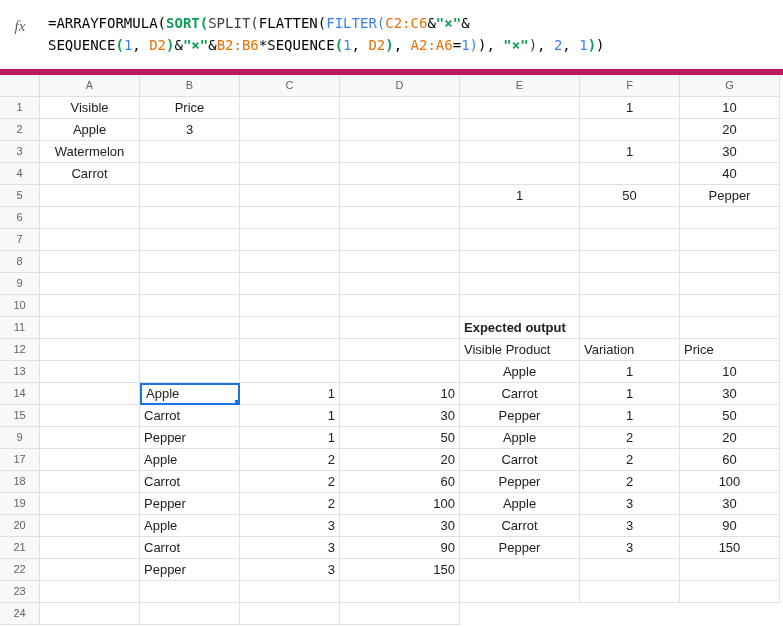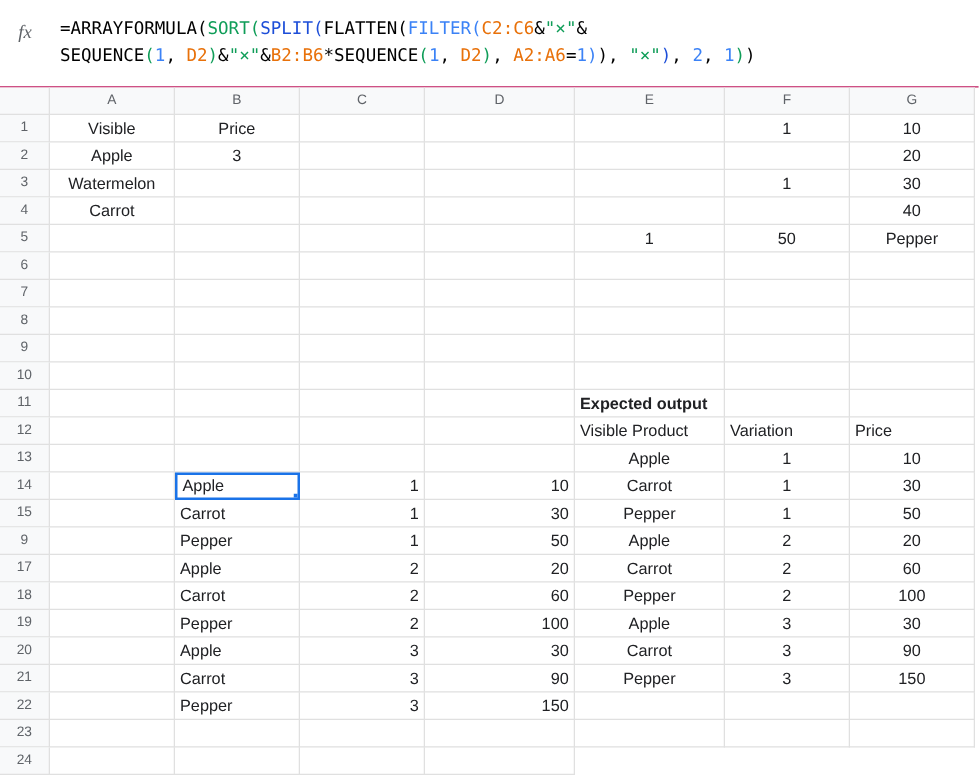--- a/index.html
+++ b/index.html
@@ -1,22 +1,22 @@
 <!DOCTYPE html>
 <html><head>
 <meta charset="utf-8">
 <style>
 * { box-sizing: border-box; margin: 0; padding: 0; }
 body { font-family: Arial, sans-serif; font-size: 13px; color: #202124; background: #fff; width: 783px; height: 627px; overflow: hidden; }
-.formula-bar { display: flex; align-items: flex-start; border-bottom: 1px solid #be185d; padding: 8px 0; min-height: 60px; }
+.formula-bar { display: flex; align-items: flex-start; border-bottom: 6px solid #be185d; padding: 8px 0; min-height: 60px; }
 .fx-icon { width: 40px; display: flex; justify-content: center; align-items: center; color: #5f6368; font-style: italic; font-family: 'Times New Roman', serif; font-size: 15px; padding-top: 10px; }
 .formula-content { flex: 1; font-family: 'Consolas', monospace; font-size: 14px; line-height: 1.6; padding: 4px 8px; white-space: pre-wrap; }
 .f-black { color: #000; }
-.f-green { color: #0f9d58; }
-.f-purple { color: #1d4ed8; }
+.f-green { color: #0f9d58; font-weight: bold; }
+.f-purple { color: #404040; }
 .f-blue { color: #3b82f6; }
 .f-orange { color: #e8710a; text-align: center; }
 .grid-container { display: flex; }
 .corner { width: 40px; height: 22px; background: #f8f9fa; border-right: 1px solid #e0e0e0; border-bottom: 1px solid #e0e0e0; }
 .col-headers { display: flex; }
 .col-header { height: 22px; background: #f8f9fa; border-right: 1px solid #e0e0e0; border-bottom: 1px solid #e0e0e0; display: flex; align-items: center; justify-content: center; color: #5f6368; font-size: 11px; }
 .row-headers { width: 40px; }
 .row-header { width: 40px; height: 22px; background: #f8f9fa; border-right: 1px solid #e0e0e0; border-bottom: 1px solid #e0e0e0; display: flex; align-items: center; justify-content: center; color: #5f6368; font-size: 11px; }
 .cells { display: grid; grid-template-columns: 100px 100px 100px 120px 120px 100px 100px; }
 .cell { height: 22px; border-right: 1px solid #e0e0e0; border-bottom: 1px solid #e0e0e0; display: flex; align-items: center; padding: 0 4px; font-size: 13px; overflow: hidden; white-space: nowrap; }

